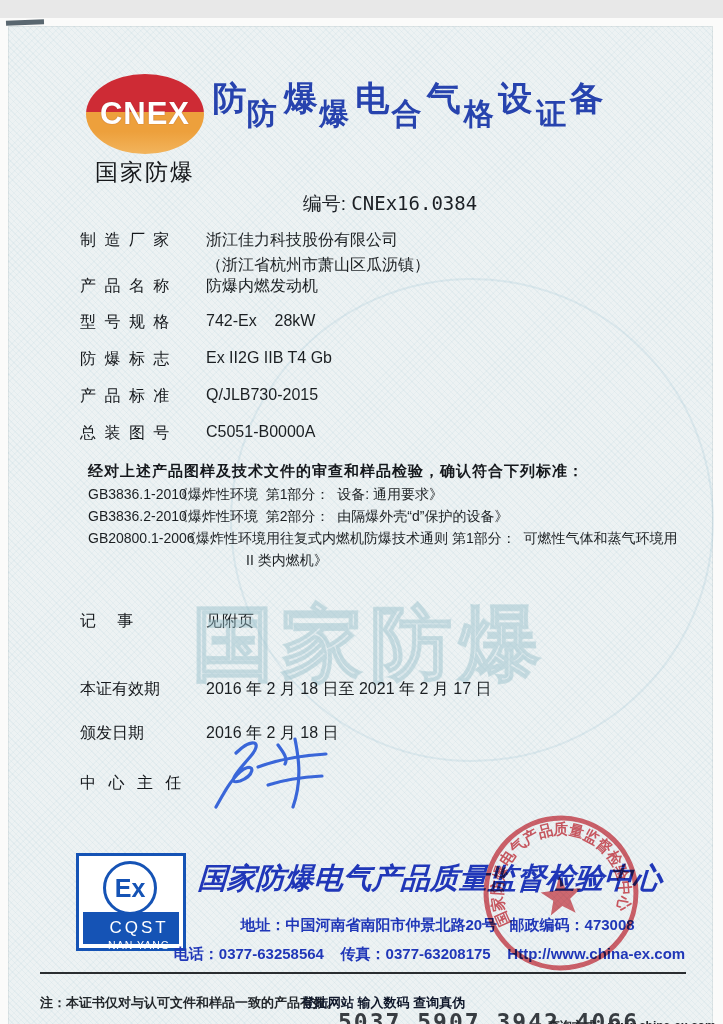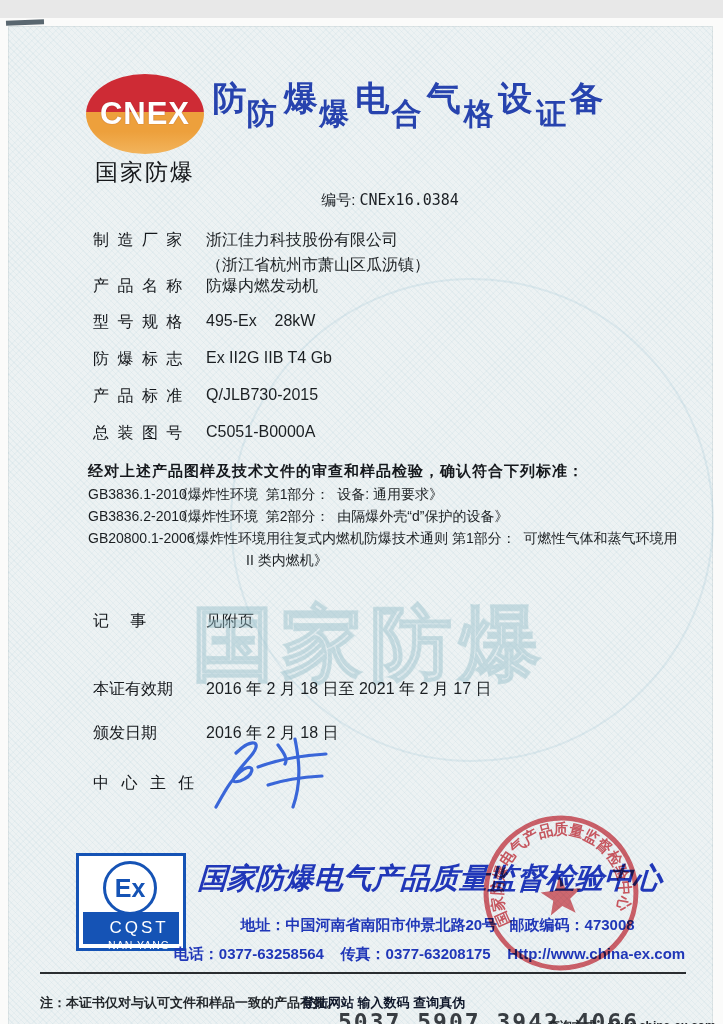--- a/index.html
+++ b/index.html
@@ -33,25 +33,25 @@
   }
   .cnex-logo span {
     color:#fff; font-size:31px; font-weight:bold; letter-spacing:1px;
     text-shadow:0 0 1px rgba(140,40,30,.7);
   }
   .logo-caption { left:78px; top:139px; width:134px; text-align:center; font-size:23px; color:#16181b; letter-spacing:2px; }
   .supertitle { left:110px; top:58px; width:610px; text-align:center;
     font-size:34px; font-weight:bold; letter-spacing:14px; color:#2743ae; }
   .page-title { left:110px; top:76px; width:610px; text-align:center;
     font-size:30px; font-weight:bold; letter-spacing:17px; color:#2743ae; }
-  .cert-no { left:110px; top:173px; width:560px; text-align:center; font-size:15px; color:#1b1f24; }
+  .cert-no { left:110px; top:173px; width:560px; text-align:center; font-size:19px; color:#1b1f24; }
   .cert-no .num { font-family:"DejaVu Sans Mono", monospace; }
 
   
-  .flabel { left:93px; font-size:16px; letter-spacing:2px; color:#15181c; }
+  .flabel { left:80px; font-size:16px; letter-spacing:2px; color:#15181c; }
   .fvalue { left:206px; font-size:16px; color:#1b1f22; }
 
   
   .std-intro { left:88px; top:444px; font-size:15px; font-weight:600; color:#15181c; letter-spacing:1px; }
   .std-code { left:88px; font-size:14px; color:#1b1f22; }
   .std-name { left:174px; font-size:14px; color:#1b1f22; }
 
   .watermark {
     left:192px; top:572px; font-size:82px; font-weight:bold; letter-spacing:7px;
     color:rgba(160,200,210,.16); -webkit-text-stroke:1.5px rgba(148,190,200,.38);
@@ -107,21 +107,21 @@
   <div class="t cert-no"><span>编号: </span><span class="num">CNEx16.0384</span></div>
 
   <div class="t flabel" style="top:212px">制 造 厂 家</div>
   <div class="t fvalue" style="top:212px">浙江佳力科技股份有限公司</div>
   <div class="t fvalue" style="top:237px">（浙江省杭州市萧山区瓜沥镇）</div>
 
   <div class="t flabel" style="top:258px">产 品 名 称</div>
   <div class="t fvalue" style="top:258px">防爆内燃发动机</div>
 
   <div class="t flabel" style="top:294px">型 号 规 格</div>
-  <div class="t fvalue" style="top:294px">495-Ex    28kW</div>
+  <div class="t fvalue" style="top:294px">742-Ex    28kW</div>
 
   <div class="t flabel" style="top:331px">防 爆 标 志</div>
   <div class="t fvalue" style="top:331px">Ex II2G IIB T4 Gb</div>
 
   <div class="t flabel" style="top:368px">产 品 标 准</div>
   <div class="t fvalue" style="top:368px">Q/JLB730-2015</div>
 
   <div class="t flabel" style="top:405px">总 装 图 号</div>
   <div class="t fvalue" style="top:405px">C5051-B0000A</div>
 

